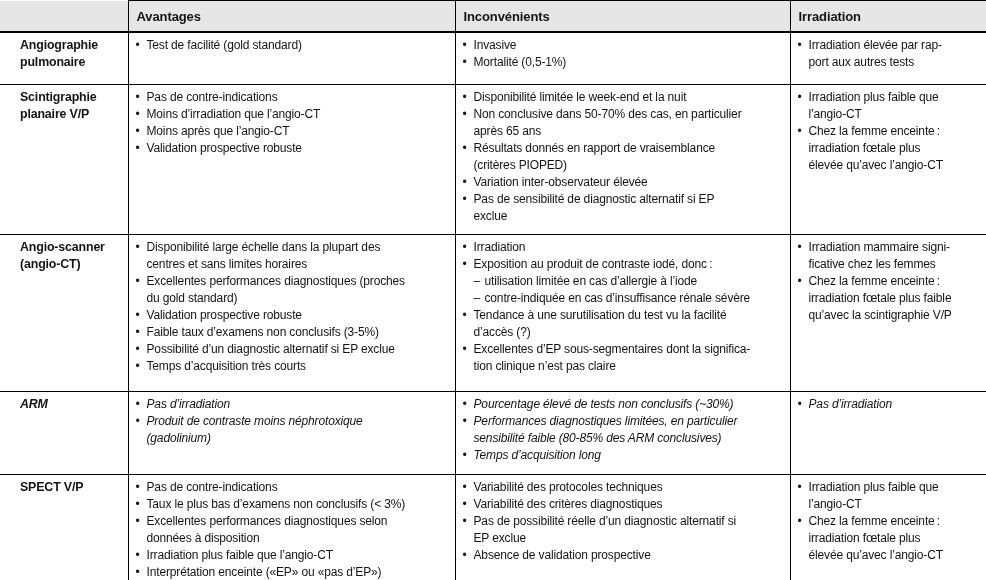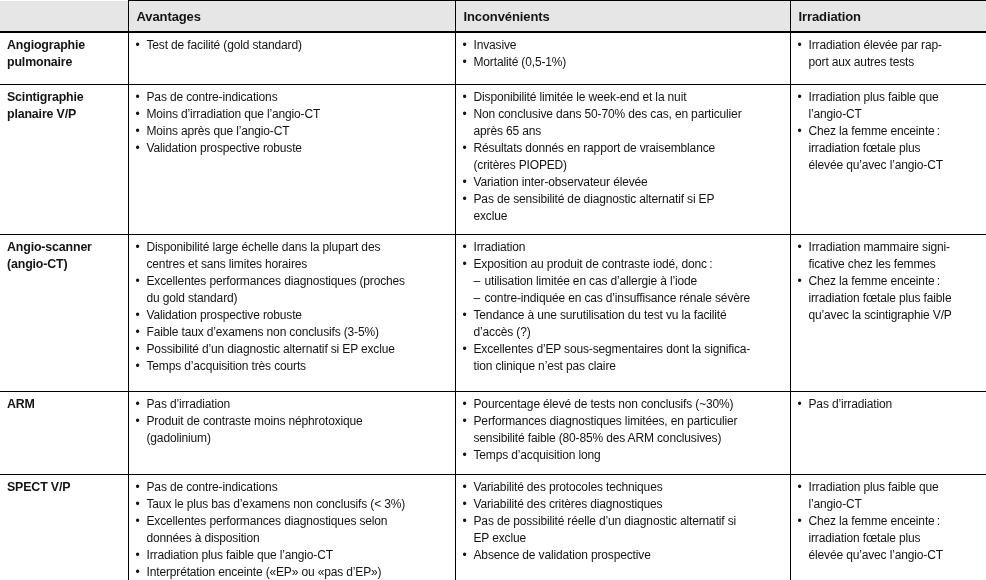--- a/index.html
+++ b/index.html
@@ -28,21 +28,21 @@
     vertical-align:middle;text-align:left;
     font-size:13px;font-weight:bold;letter-spacing:-0.1px;
     padding:2px 4px 2px 8px;height:26px;margin-left:36px;
   }
   thead th.c2,thead th.c3,thead th.c4{border-top:1.5px solid var(--border);}
   
   tbody th,tbody td{border-bottom:1px solid var(--border);}
   tbody tr:last-child th,tbody tr:last-child td{border-bottom:1.5px solid var(--border);}
   th.row-head{
     text-align:left;font-weight:bold;font-size:12.4px;
-    padding:4px 2px 0 7px;white-space:pre-line;
+    padding:4px 2px 0 20px;white-space:pre-line;
   }
   td{padding:4px 3px 0 7px;}
   .item{display:flex;}
   .item.sub{margin-left:11px;}
   .marker{flex:none;width:11px;}
   .txt{white-space:pre;}
 </style>
 </head>
 <body>
 
@@ -215,21 +215,21 @@
 ficative chez les femmes</span>
           </div>
           <div class="item">
             <span class="marker">•</span>
             <span class="txt">Chez la femme enceinte :
 irradiation fœtale plus faible
 qu’avec la scintigraphie V/P</span>
           </div>
         </td>
       </tr>
-      <tr style="height: 83px;">
+      <tr style="height: 83px; font-style: italic;">
         <th class="row-head c1">ARM</th>
         <td class="c2">
           <div class="item">
             <span class="marker">•</span>
             <span class="txt">Pas d’irradiation</span>
           </div>
           <div class="item">
             <span class="marker">•</span>
             <span class="txt">Produit de contraste moins néphrotoxique
 (gadolinium)</span>

